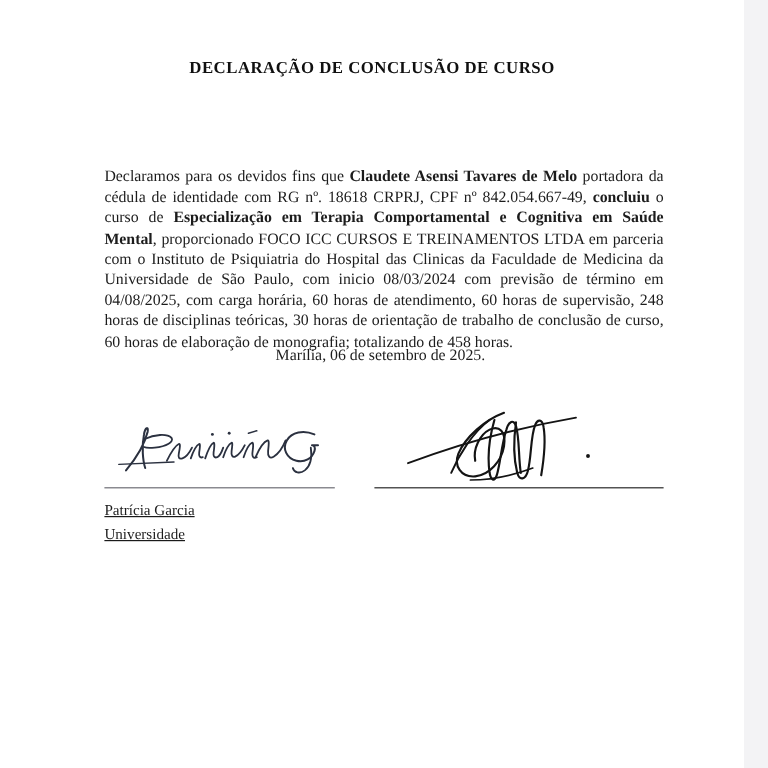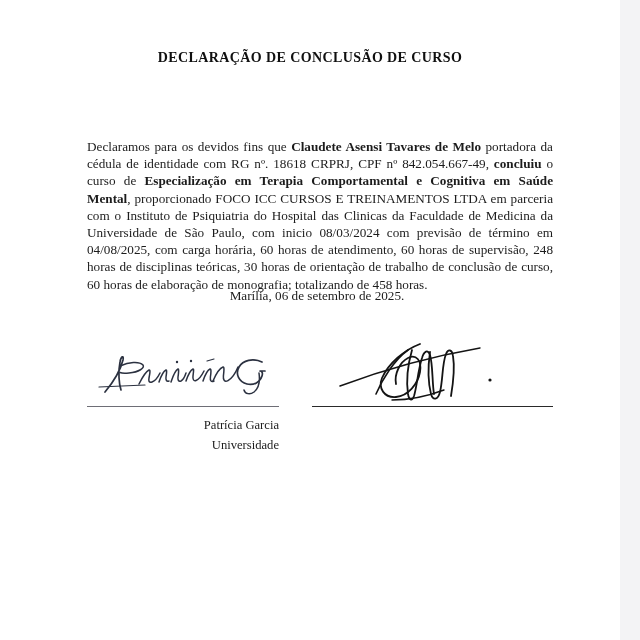--- a/index.html
+++ b/index.html
@@ -89,21 +89,21 @@
   }
   .sig-mark svg { display: block; }
   .sig-rule {
     width: 100%;
     height: 0;
     border-top: 1px solid #6e6e76;
     margin: 0;
   }
   .sig-rule.dark { border-top-color: #2a2a2a; }
 
-  .sig-names { padding-top: 8px; text-align: right; }
+  .sig-names { padding-top: 8px; text-align: left; text-decoration: underline; }
   .sig-names .ln {
     font-size: 12.6px;
     line-height: 20px;
     color: #1c1c1c;
   }
   .sig-col-right .sig-names .ln {
     font-family: "Liberation Sans", "DejaVu Sans", sans-serif;
     font-size: 11.4px;
     line-height: 18px;
   }

